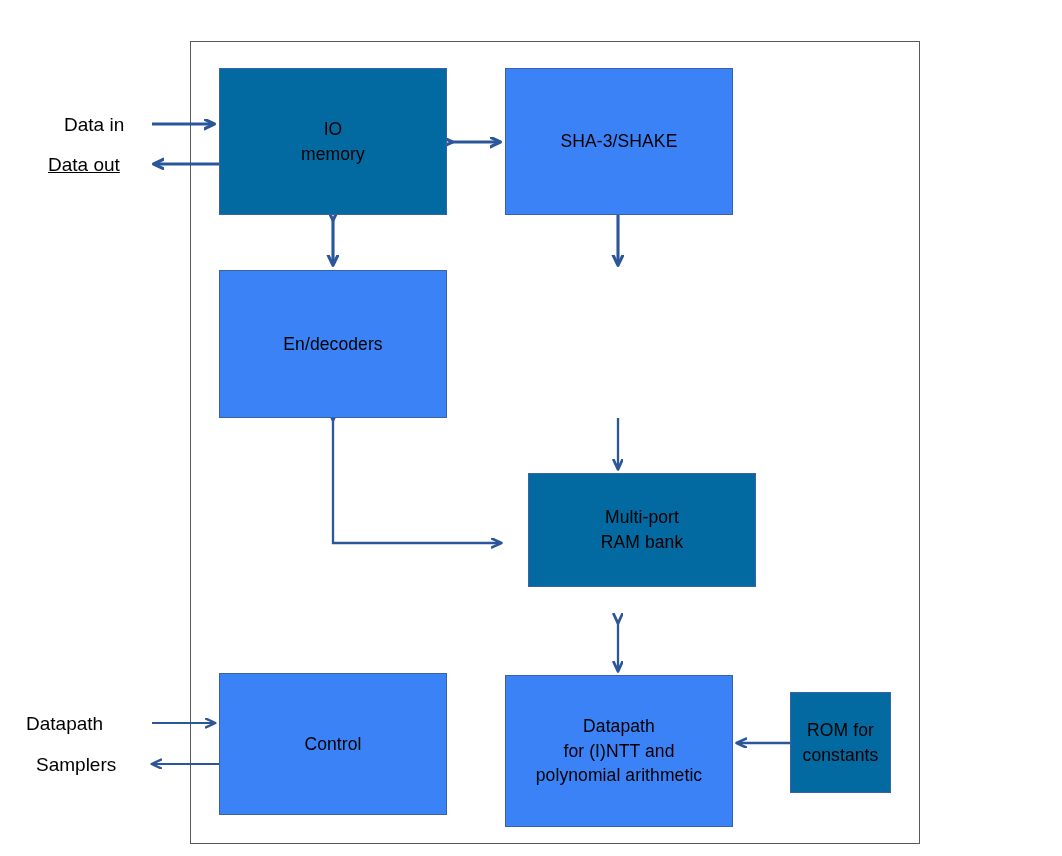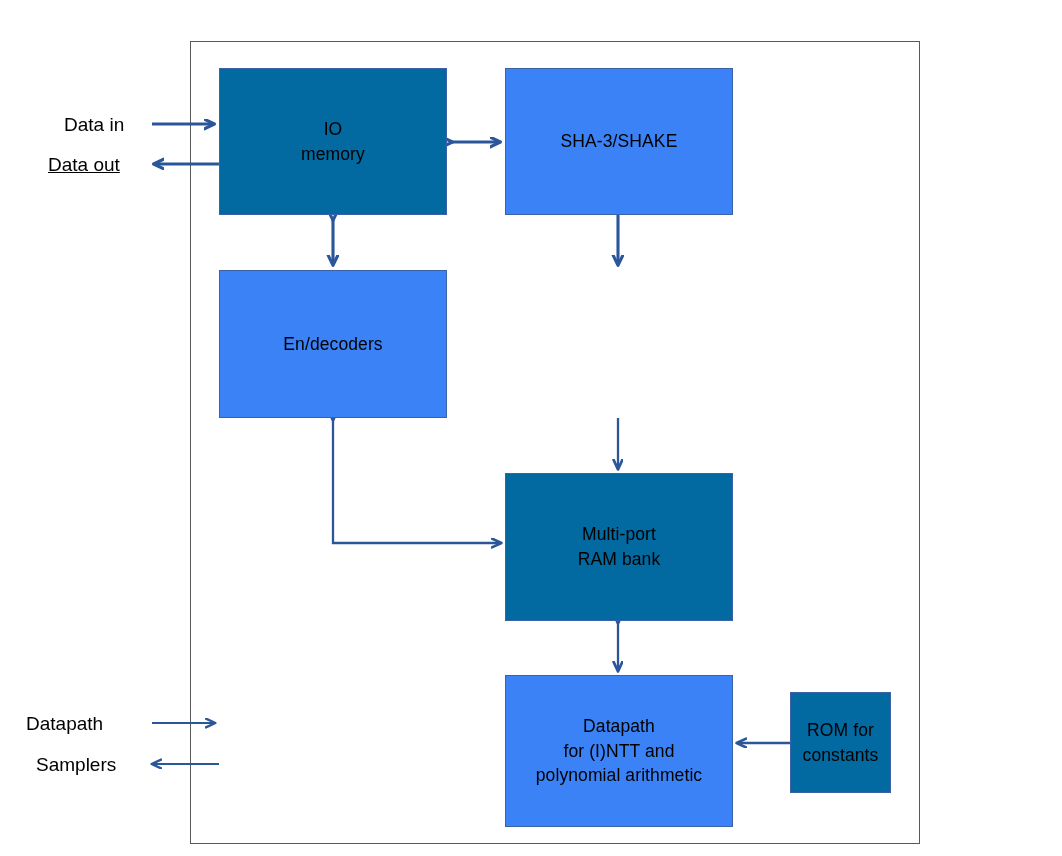--- a/index.html
+++ b/index.html
@@ -141,25 +141,28 @@
 
   <div class="block blue" style="left:505px; top:68px; width:228px; height:147px;">
     <span class="blabel">SHA-3/SHAKE</span>
   </div>
 
   <div class="block blue" style="left:219px; top:270px; width:228px; height:148px;">
     <span class="blabel">En/decoders</span>
   </div>
 
 
-  <div class="block tan" style="left:505px; top:473px; width:228px; height:148px;">
+  <div class="block tan" style="left:528px; top:473px; width:228px; height:114px;">
     <span class="blabel">Multi-port
 RAM bank</span>
   </div>
 
+  <div class="block blue" style="left:219px; top:673px; width:228px; height:142px;">
+    <span class="blabel">Control</span>
+  </div>
 
   <div class="block blue" style="left:505px; top:675px; width:228px; height:152px;">
     <span class="blabel">Datapath
 for (I)NTT and
 polynomial arithmetic</span>
   </div>
 
   <div class="block tan" style="left:790px; top:692px; width:101px; height:101px;">
     <span class="blabel">ROM for
 constants</span>

